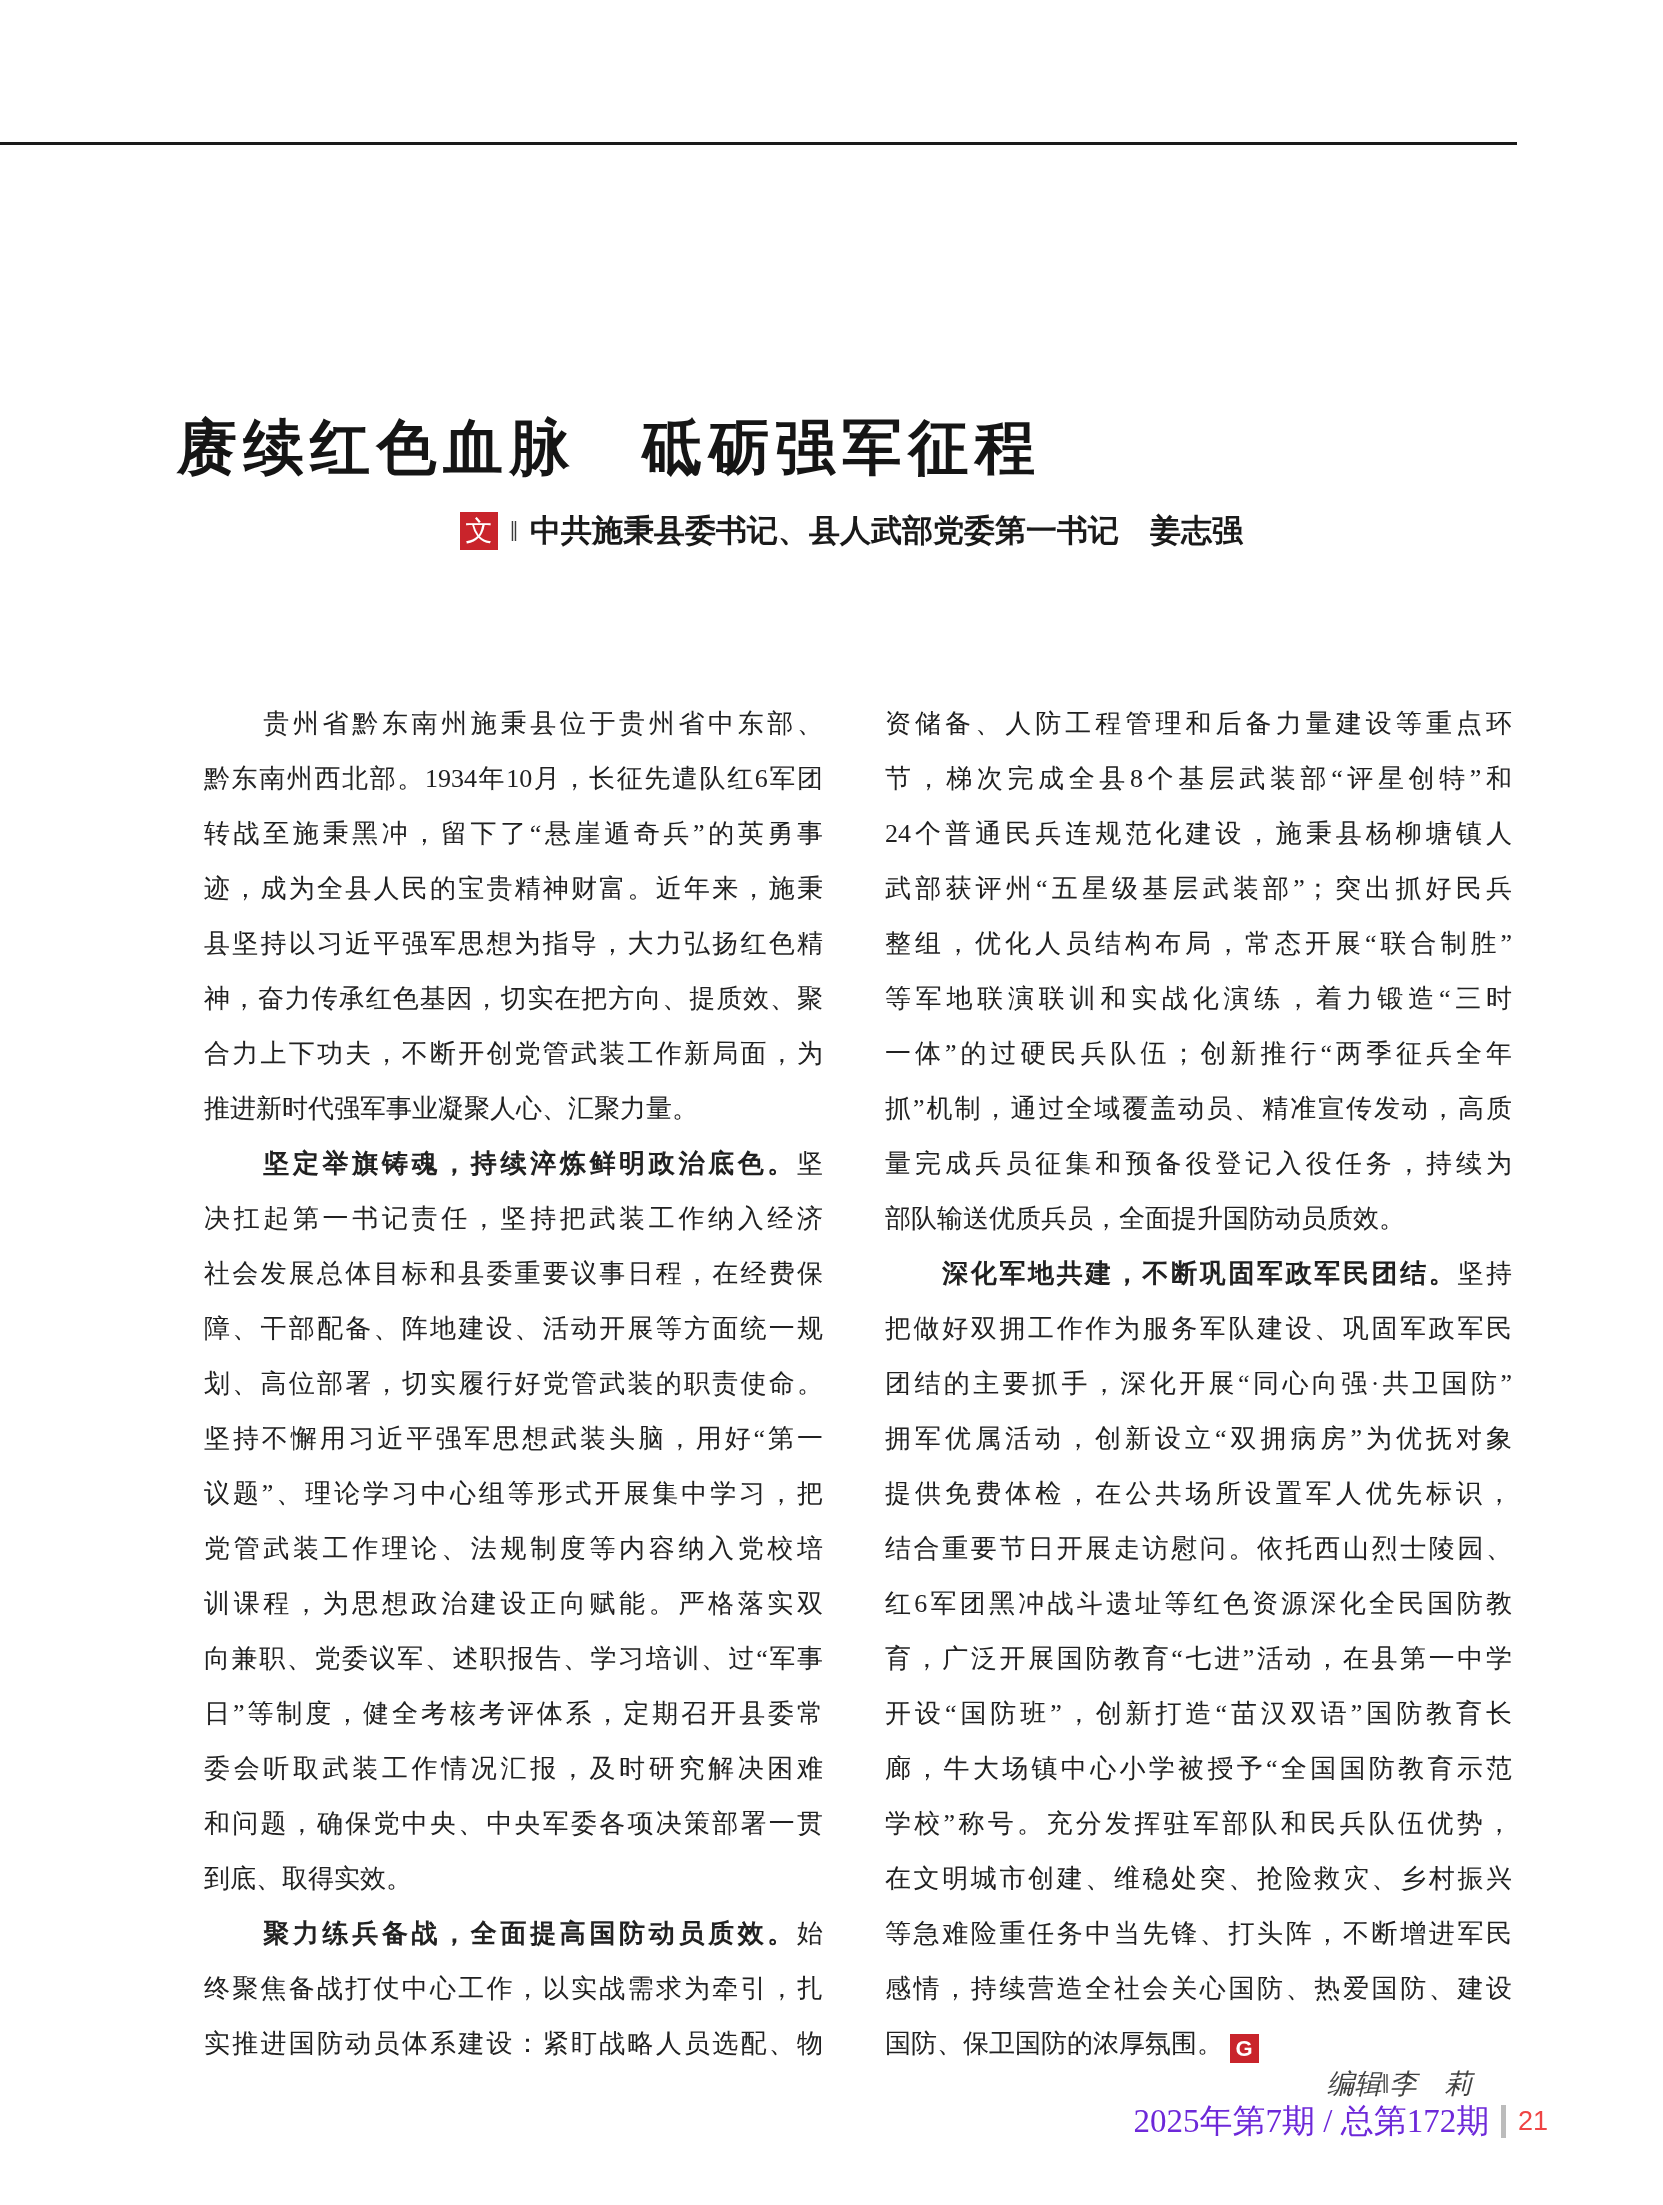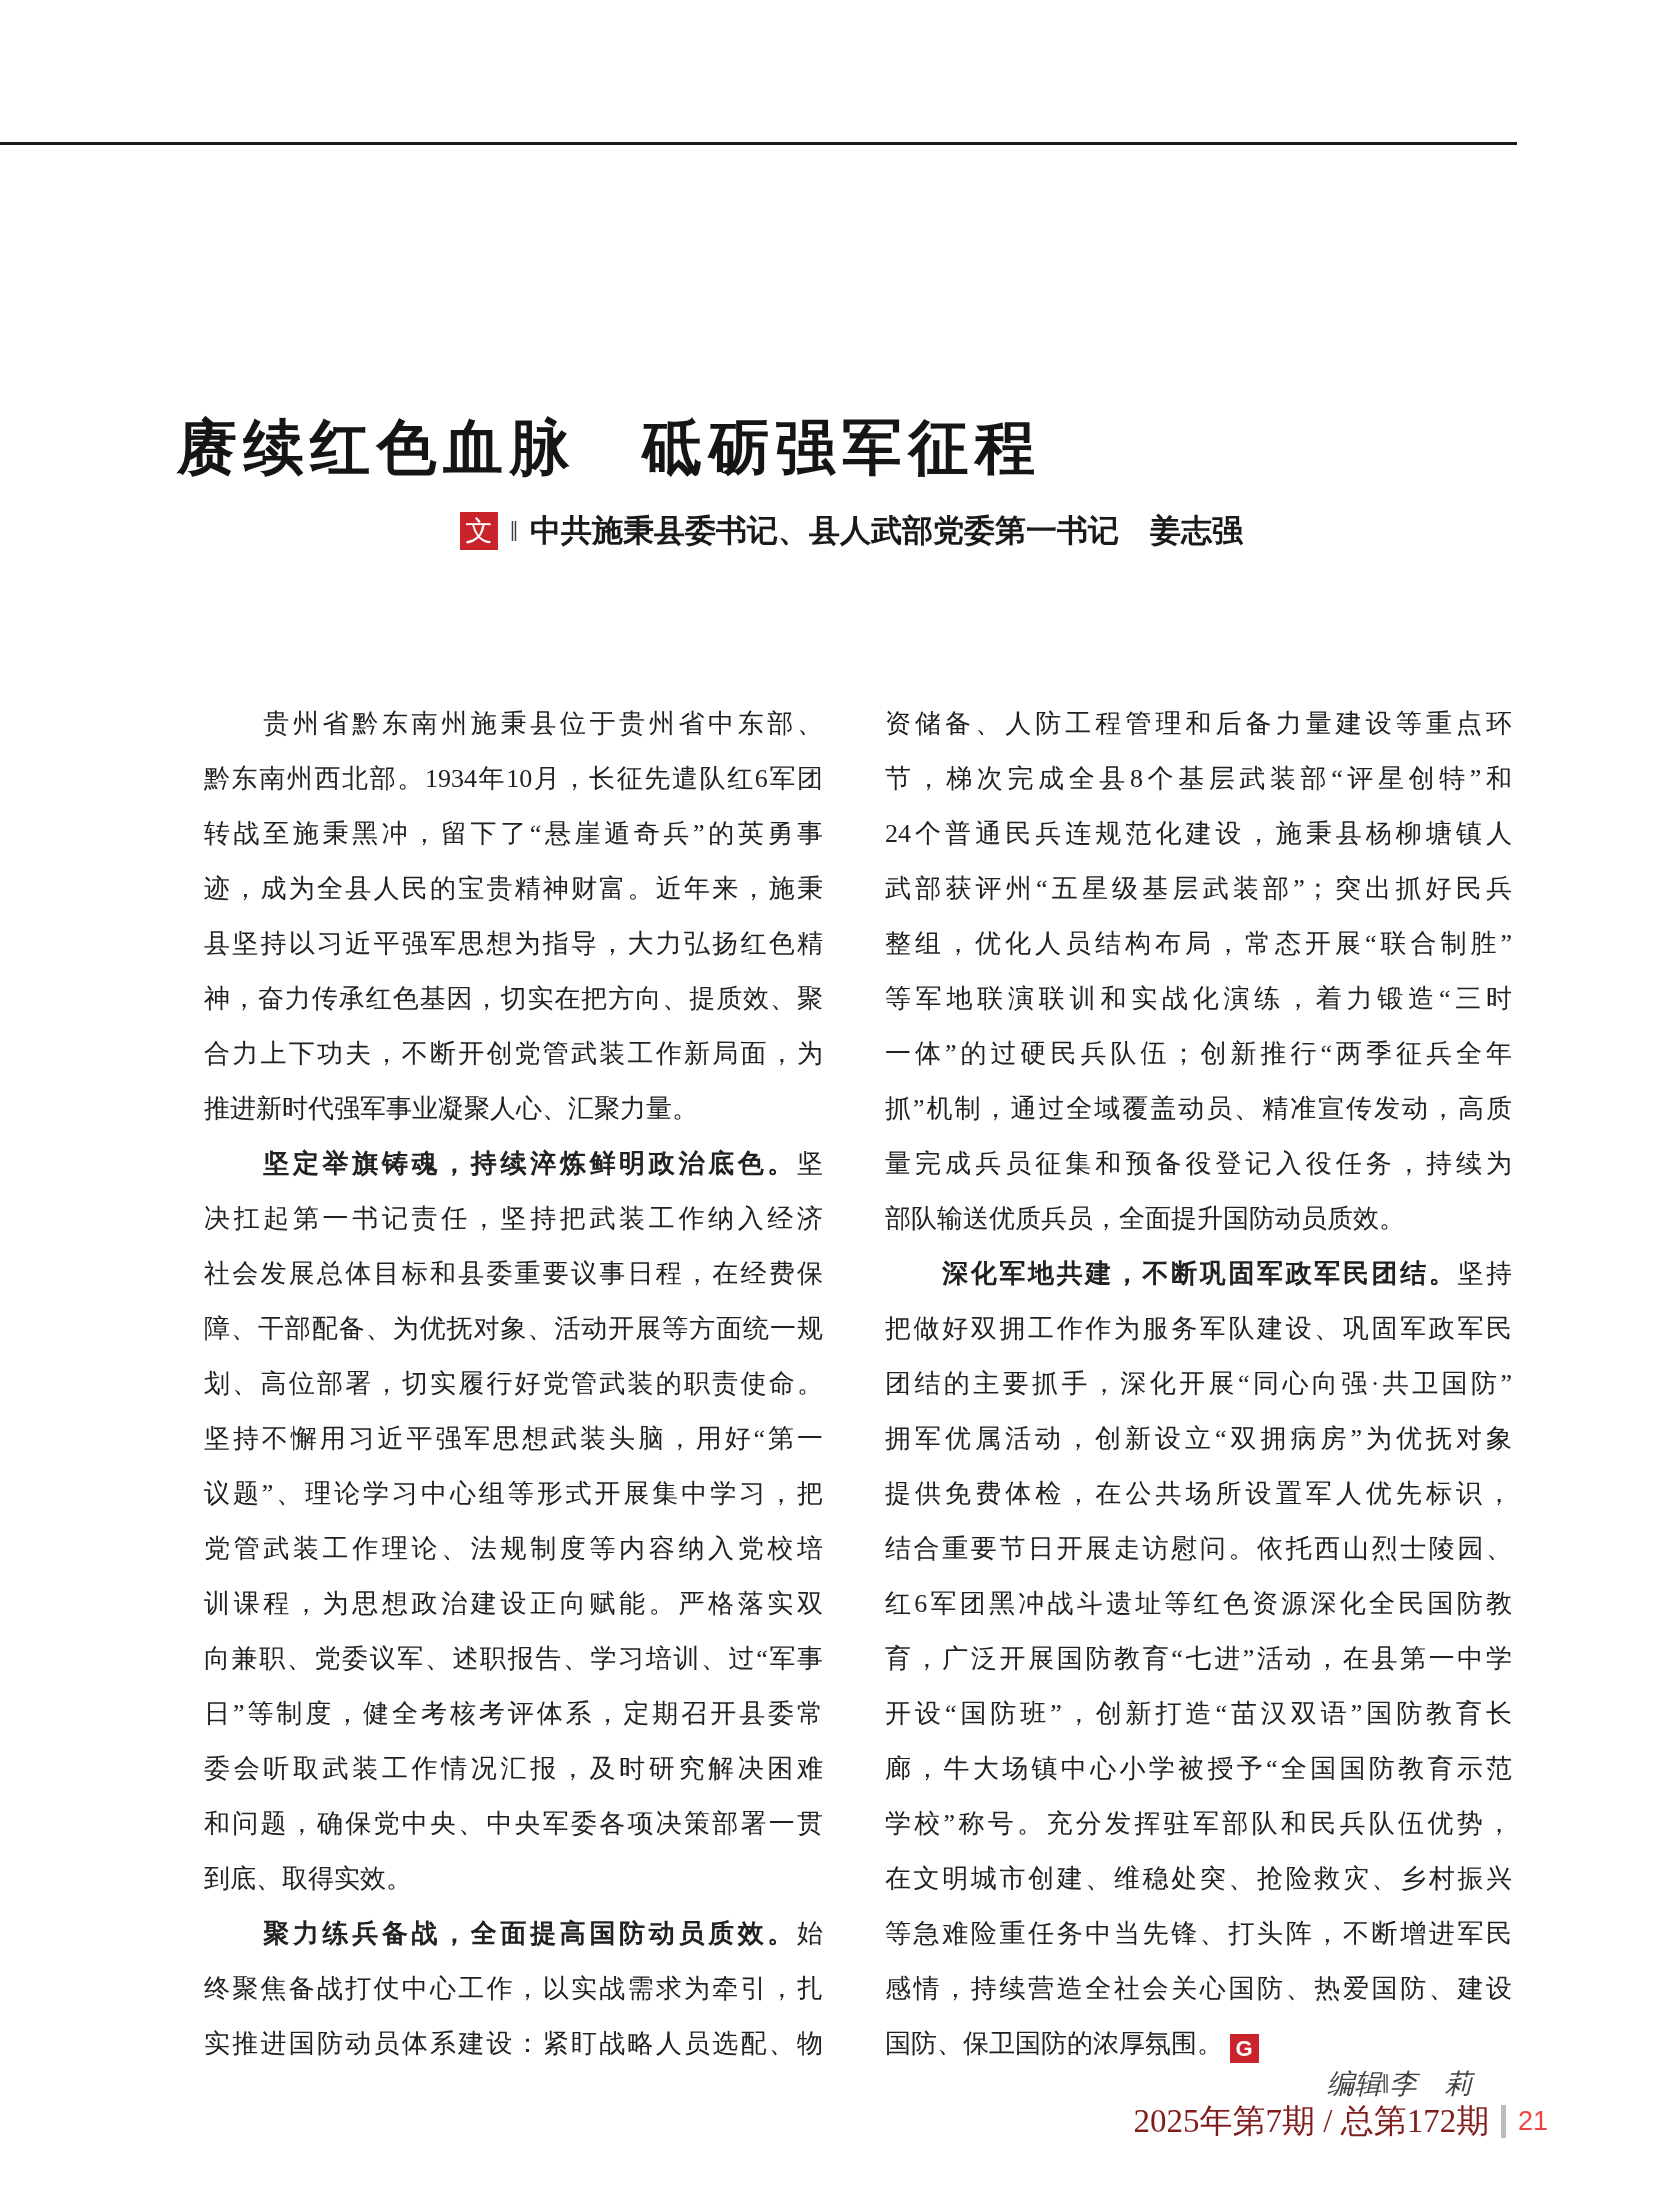--- a/index.html
+++ b/index.html
@@ -42,21 +42,21 @@
     margin-left:6.5px;vertical-align:-3.9px;line-height:1;
   }
   .footer-editor{
     position:absolute;top:2067px;right:192px;
     font-style:italic;font-size:27.5px;color:#404040;white-space:nowrap;line-height:34px;
   }
   .footer-issue{
     position:absolute;top:2102px;right:116px;
     display:flex;align-items:center;white-space:nowrap;
   }
-  .issue-text{font-size:33px;color:#7f1d1d;line-height:39px;}
+  .issue-text{font-size:33px;color:#6d28d9;line-height:39px;}
   .issue-bar{width:5.2px;height:33px;background:#bcbcbc;margin:0 11.8px;}
   .page-num{font-family:"Liberation Sans",sans-serif;font-size:27px;color:#ef4444;line-height:39px;}
 </style>
 </head>
 <body>
 
 <div class="top-rule"></div>
 
 <h1 class="article-title">赓续红色血脉　砥砺强军征程</h1>
 
@@ -71,21 +71,21 @@
     <div class="line">黔东南州西北部。1934年10月，长征先遣队红6军团</div>
     <div class="line">转战至施秉黑冲，留下了“悬崖遁奇兵”的英勇事</div>
     <div class="line">迹，成为全县人民的宝贵精神财富。近年来，施秉</div>
     <div class="line">县坚持以习近平强军思想为指导，大力弘扬红色精</div>
     <div class="line">神，奋力传承红色基因，切实在把方向、提质效、聚</div>
     <div class="line">合力上下功夫，不断开创党管武装工作新局面，为</div>
     <div class="line short">推进新时代强军事业凝聚人心、汇聚力量。</div>
     <div class="line"><b>　　坚定举旗铸魂，持续淬炼鲜明政治底色。</b>坚</div>
     <div class="line">决扛起第一书记责任，坚持把武装工作纳入经济</div>
     <div class="line">社会发展总体目标和县委重要议事日程，在经费保</div>
-    <div class="line">障、干部配备、为优抚对象、活动开展等方面统一规</div>
+    <div class="line">障、干部配备、阵地建设、活动开展等方面统一规</div>
     <div class="line">划、高位部署，切实履行好党管武装的职责使命。</div>
     <div class="line">坚持不懈用习近平强军思想武装头脑，用好“第一</div>
     <div class="line">议题”、理论学习中心组等形式开展集中学习，把</div>
     <div class="line">党管武装工作理论、法规制度等内容纳入党校培</div>
     <div class="line">训课程，为思想政治建设正向赋能。严格落实双</div>
     <div class="line">向兼职、党委议军、述职报告、学习培训、过“军事</div>
     <div class="line">日”等制度，健全考核考评体系，定期召开县委常</div>
     <div class="line">委会听取武装工作情况汇报，及时研究解决困难</div>
     <div class="line">和问题，确保党中央、中央军委各项决策部署一贯</div>
     <div class="line short">到底、取得实效。</div>

